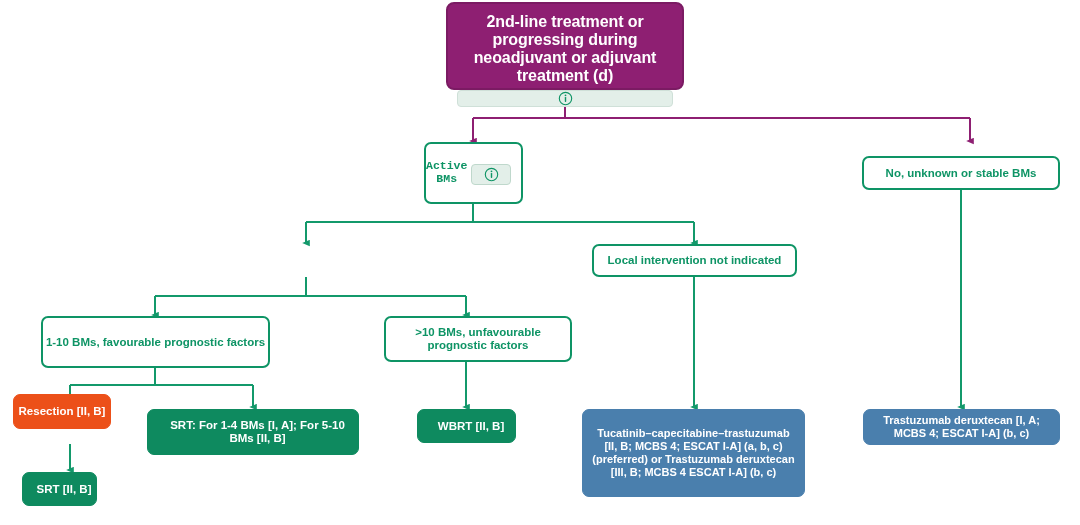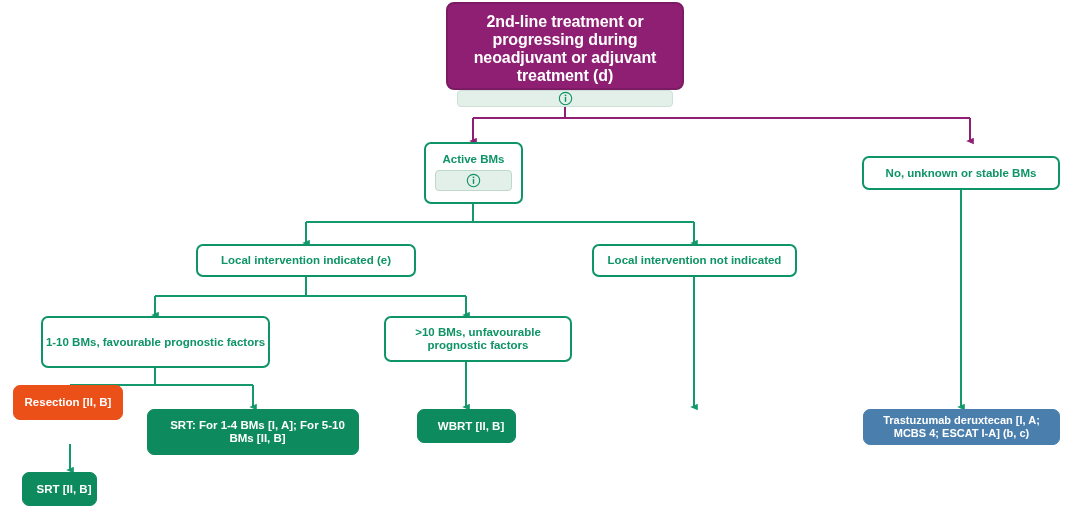--- a/index.html
+++ b/index.html
@@ -18,21 +18,21 @@
   .n-root .label{color:#ffffff;font-size:16px;letter-spacing:-0.1px;padding:3px 4px 0 4px;}
   .info-strip{width:calc(100% - 8px);margin:5px 4px 2px 4px;background:#E3EFE9;
               border:1px solid #CFE0D8;border-radius:4px;height:19px;
               display:flex;align-items:center;justify-content:center;}
   .info-strip.green-strip{background:#E3EFE9;border:1px solid #BFD8CC;}
 
   
   .n-out{background:#ffffff;border:2px solid #0E9465;}
   .n-out .label{color:#0E9465;font-size:11.5px;}
 
-  .n-active{flex-direction:column;justify-content:center;padding:4px 6px 4px 6px;}
+  .n-active{flex-direction:row;justify-content:center;padding:4px 6px 4px 0;font-family:Liberation Mono, monospace;}
   .n-active .info-strip{margin-top:4px;}
 
   
   .n-green{background:#0E8A5F;border:1px solid #0E8A5F;padding-left:9px;}
   .n-green .label{color:#ffffff;font-size:11.5px;}
 
   
   .n-orange{background:#EC5019;border:1px solid #EC5019;}
   .n-orange .label{color:#ffffff;font-size:11.5px;}
 
@@ -110,50 +110,50 @@
         <circle cx="8" cy="4.6" r="0.95" fill="#0E9465"></circle>
         <rect x="7.25" y="6.4" width="1.5" height="5.2" rx="0.6" fill="#0E9465"></rect>
       </svg>
     </div>
   </div>
 
   <div class="node n-out" style="left:862px; top:156px; width:198px; height:34px;">
     <span class="label">No, unknown  or stable BMs</span>
   </div>
 
-  <div class="node n-out" style="left:196px; top:244px; width:220px; height:33px;">
-    <span class="label">Local intervention indicated (e)</span>
-  </div>
 
   <div class="node n-out" style="left:592px; top:244px; width:205px; height:33px;">
     <span class="label">Local intervention not indicated</span>
   </div>
 
   <div class="node n-out" style="left:41px; top:316px; width:229px; height:52px;">
     <span class="label">1-10 BMs, favourable prognostic factors</span>
   </div>
 
   <div class="node n-out" style="left:384px; top:316px; width:188px; height:46px;">
     <span class="label">&gt;10 BMs, unfavourable prognostic factors</span>
   </div>
 
-  <div class="node n-orange" style="left:13px; top:385px; width:110px; height:35px;text-align:center;">
+  <div class="node n-orange" style="left:13px; top:394px; width:98px; height:35px;text-align:center;">
     <span class="label">Resection [II, B]</span>
   </div>
 
   <div class="node n-green" style="left:147px; top:409px; width:212px; height:46px;">
     <span class="label">SRT: For 1-4 BMs [I, A]; For 5-10 BMs [II, B]</span>
   </div>
 
   <div class="node n-green" style="left:22px; top:472px; width:75px; height:34px;">
     <span class="label">SRT [II, B]</span>
   </div>
 
   <div class="node n-green" style="left:417px; top:409px; width:99px; height:34px;">
     <span class="label">WBRT [II, B]</span>
   </div>
 
+  <div class="node n-blue" style="left:582px; top:409px; width:223px; height:88px; padding:3px 7px;">
+    <span class="label">Tucatinib–capecitabine–trastuzumab [II, B; MCBS 4; ESCAT I-A] (a, b, c) (preferred) or Trastuzumab deruxtecan [III, B; MCBS 4 ESCAT I-A] (b, c)</span>
+  </div>
 
   <div class="node n-blue" style="left:863px; top:409px; width:197px; height:36px; padding:3px 6px;">
     <span class="label">Trastuzumab deruxtecan [I, A; MCBS 4; ESCAT I-A] (b, c)</span>
   </div>
 
 </div>
 
 </body></html>

